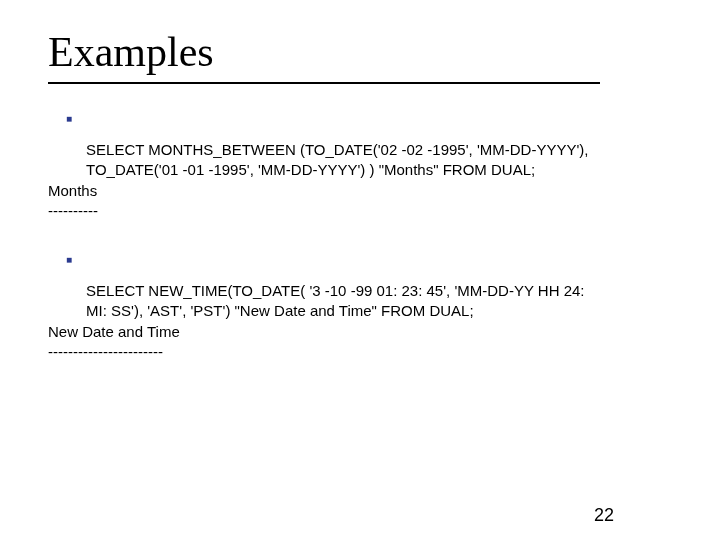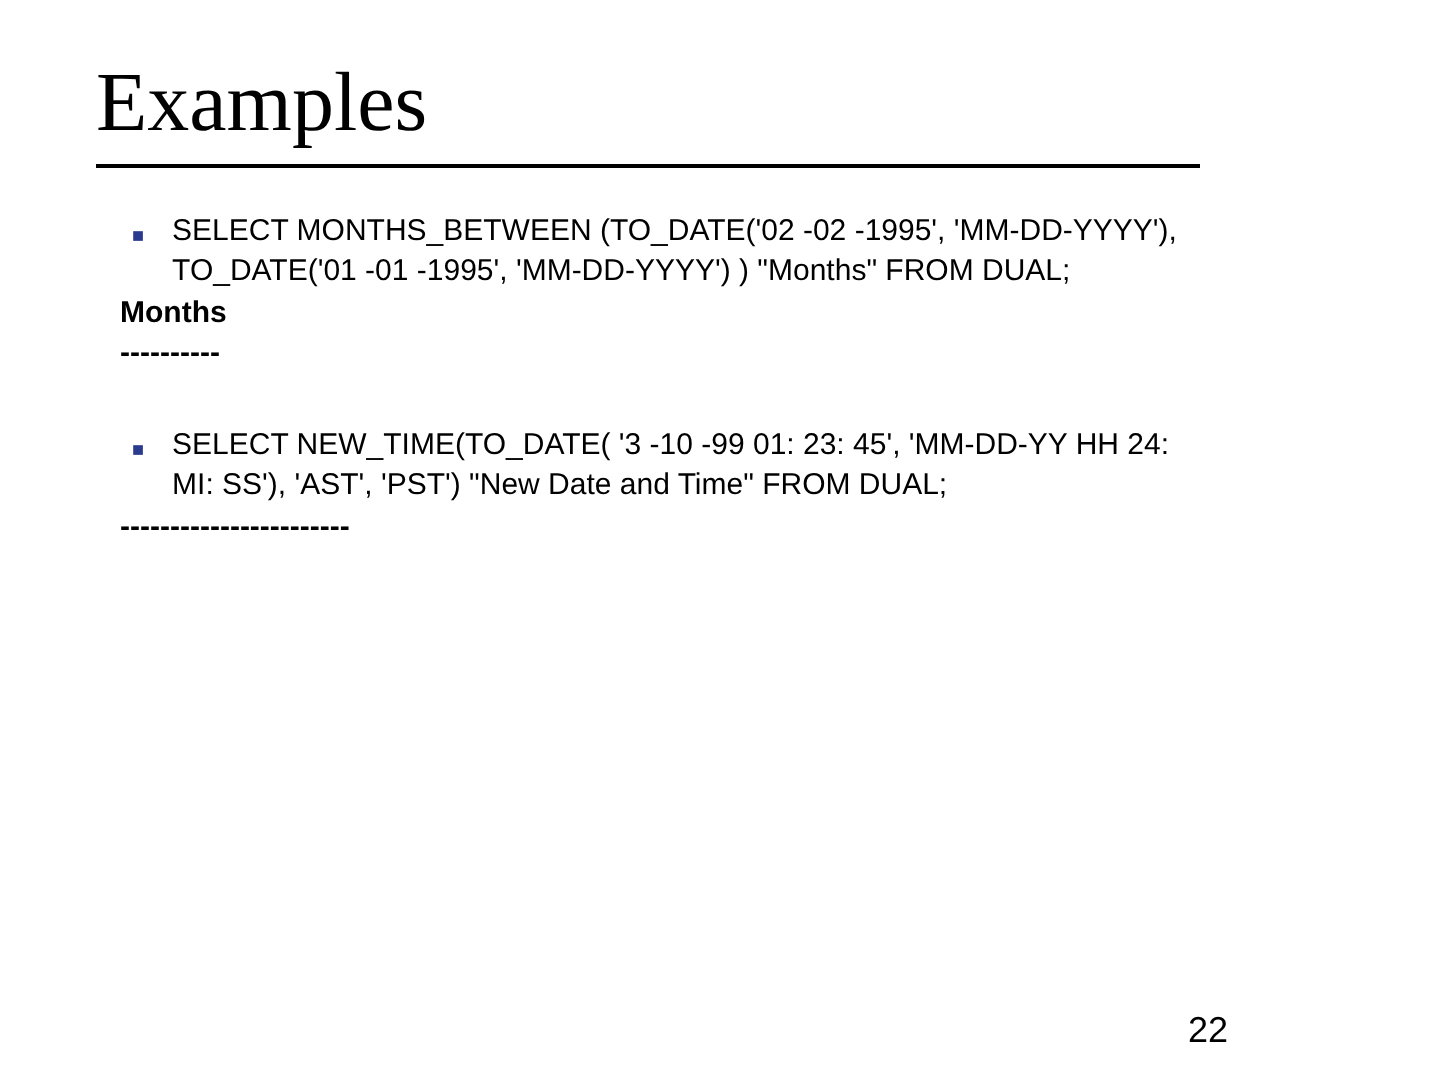--- a/index.html
+++ b/index.html
@@ -45,24 +45,24 @@
   .bullet {
     color: #2a3a8f;
     font-size: 10px;
     margin-top: 6px;
     margin-left: 18px;
     margin-right: 14px;
     flex: 0 0 auto;
   }
   .bullet-text {
     flex: 1;
+    margin-top: 34px;
   }
   .result-line {
-    margin-left: 12px;
-    font-weight: bold;
+    margin-left: 0;
   }
   .pagenum {
     position: absolute;
     bottom: 14px;
     right: 34px;
     font-size: 18px;
   }
 </style>
 </head>
 <body>
@@ -81,19 +81,20 @@
       </div>
       <div class="result-line">Months</div>
       <div class="result-line">----------</div>
     </div>
 
     <div class="block">
       <div class="bullet-row">
         <span class="bullet">■</span>
         <span class="bullet-text">SELECT NEW_TIME(TO_DATE( '3 -10 -99 01: 23: 45', 'MM-DD-YY HH 24: MI: SS'), 'AST', 'PST') "New Date and Time" FROM DUAL;</span>
       </div>
+      <div class="result-line">New Date and Time</div>
       <div class="result-line">-----------------------</div>
     </div>
 
   </div>
 
   <div class="pagenum">22</div>
 </div>
 
 </body></html>

